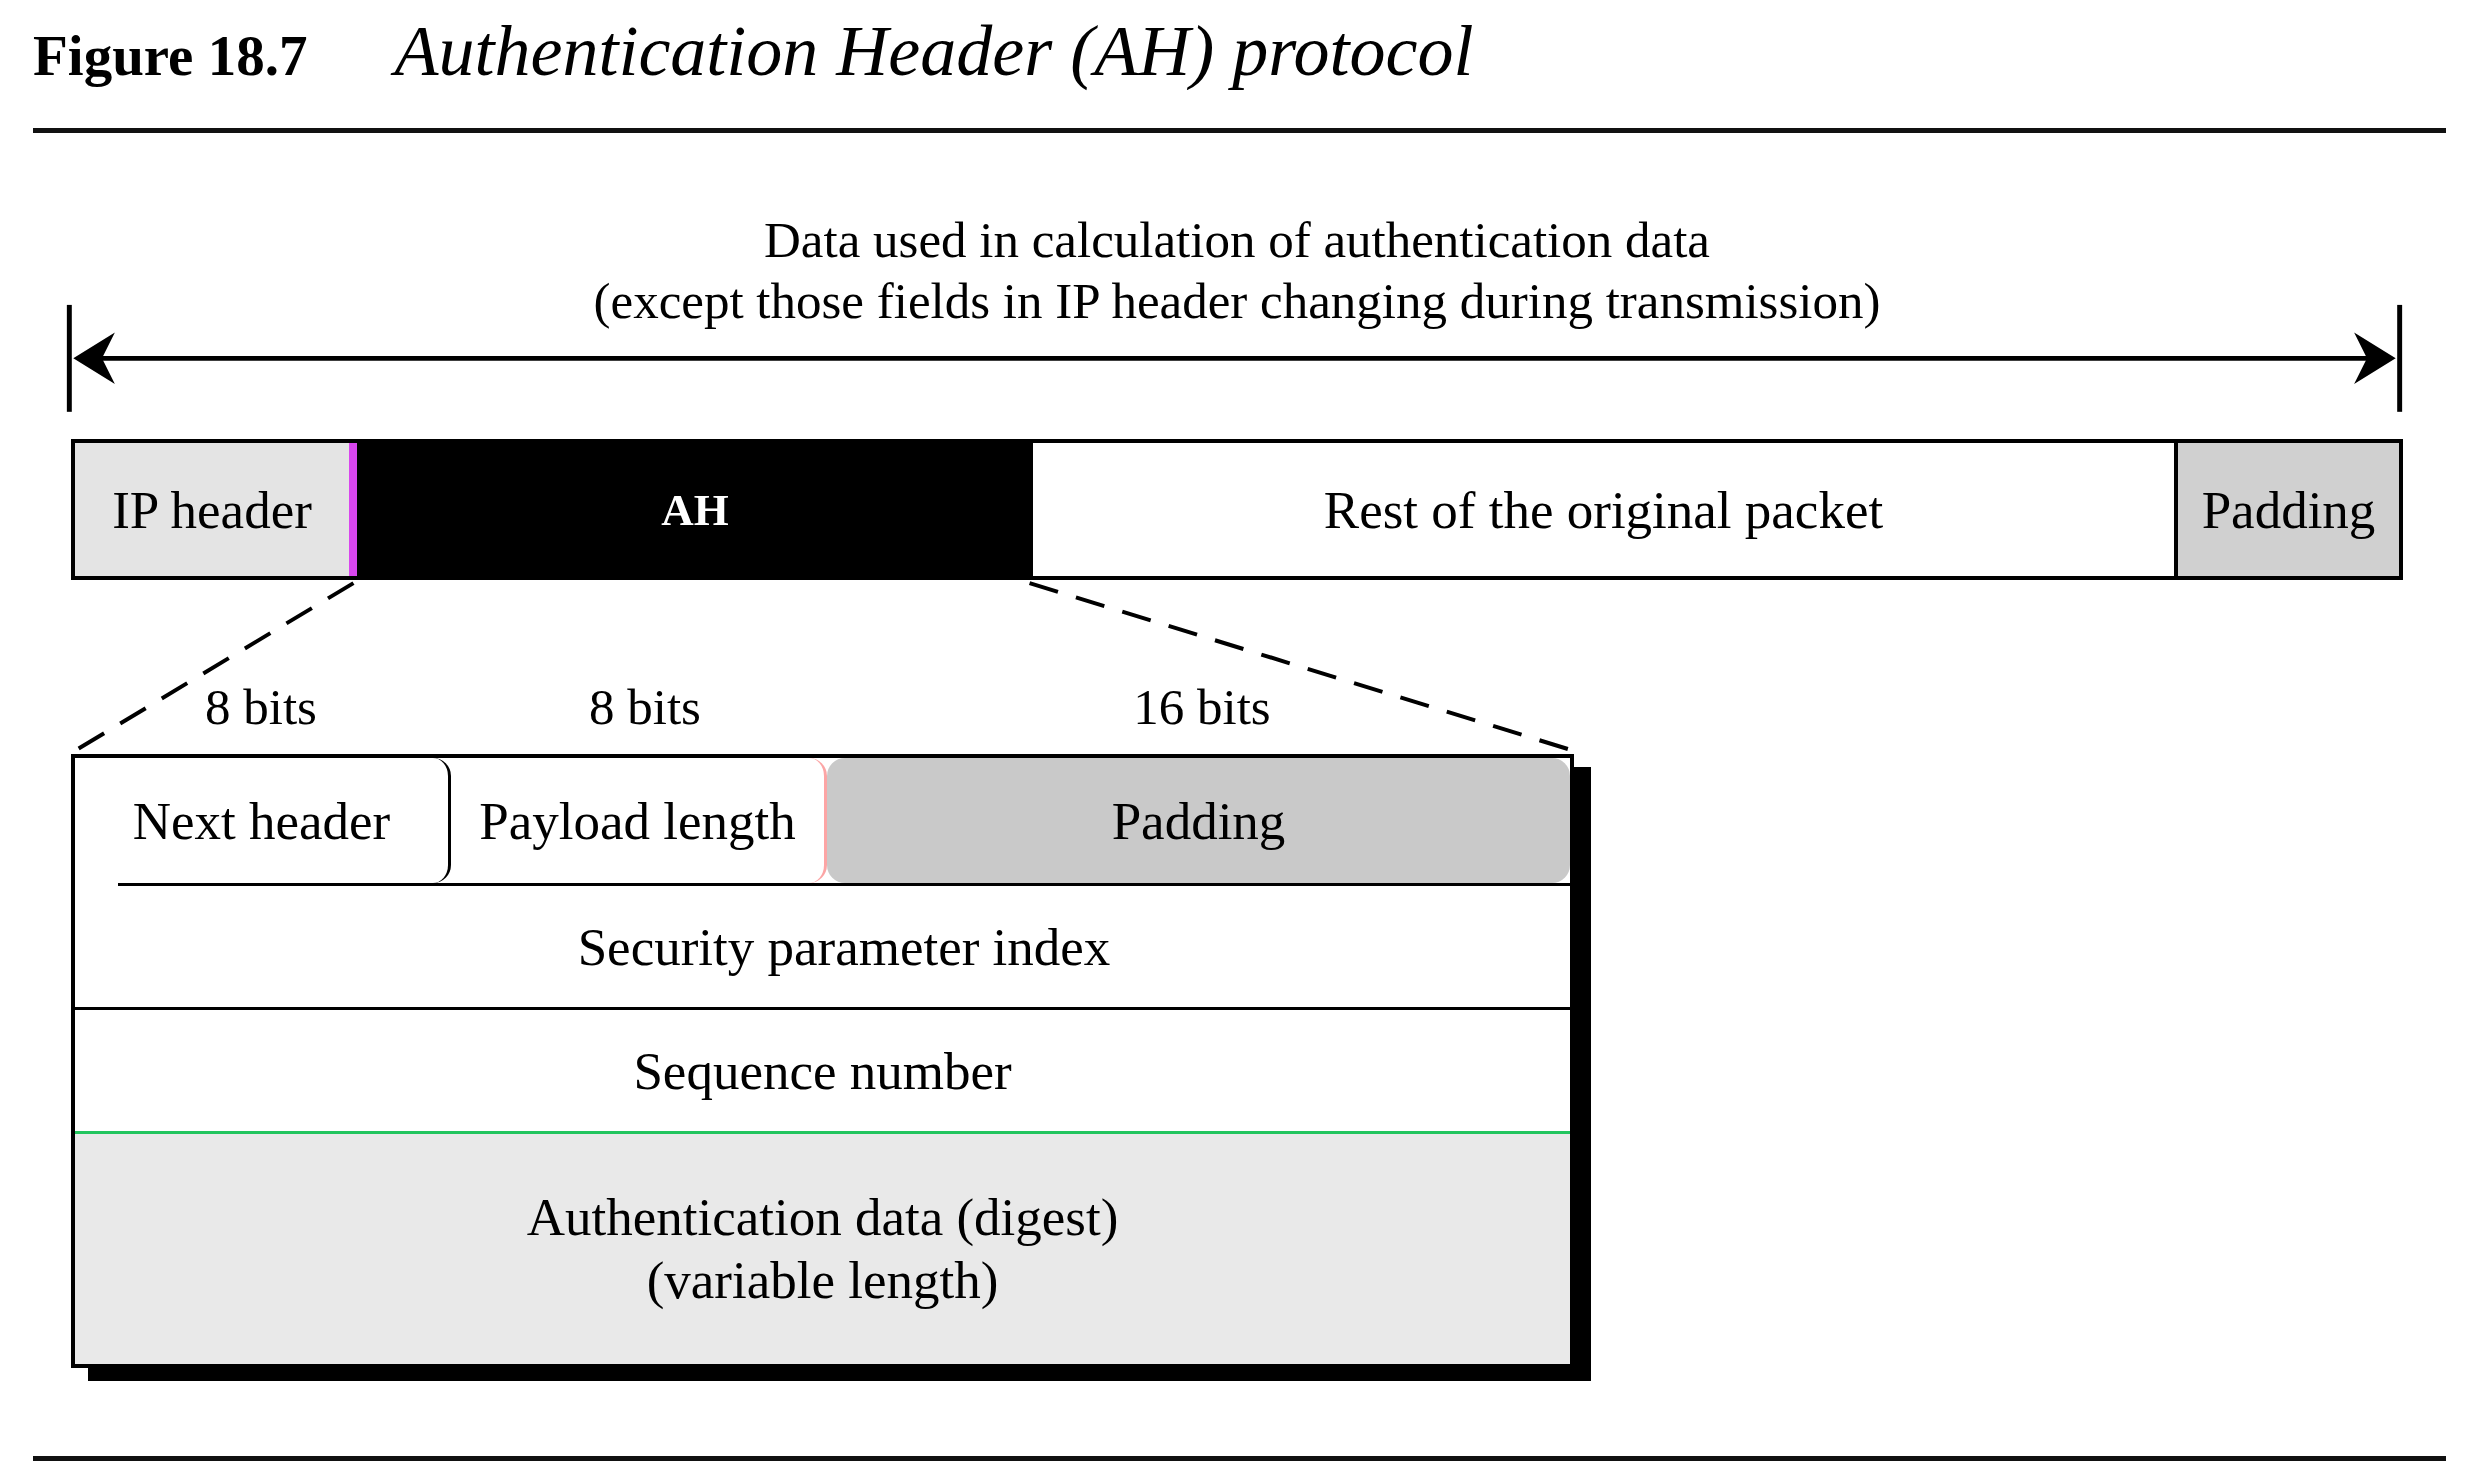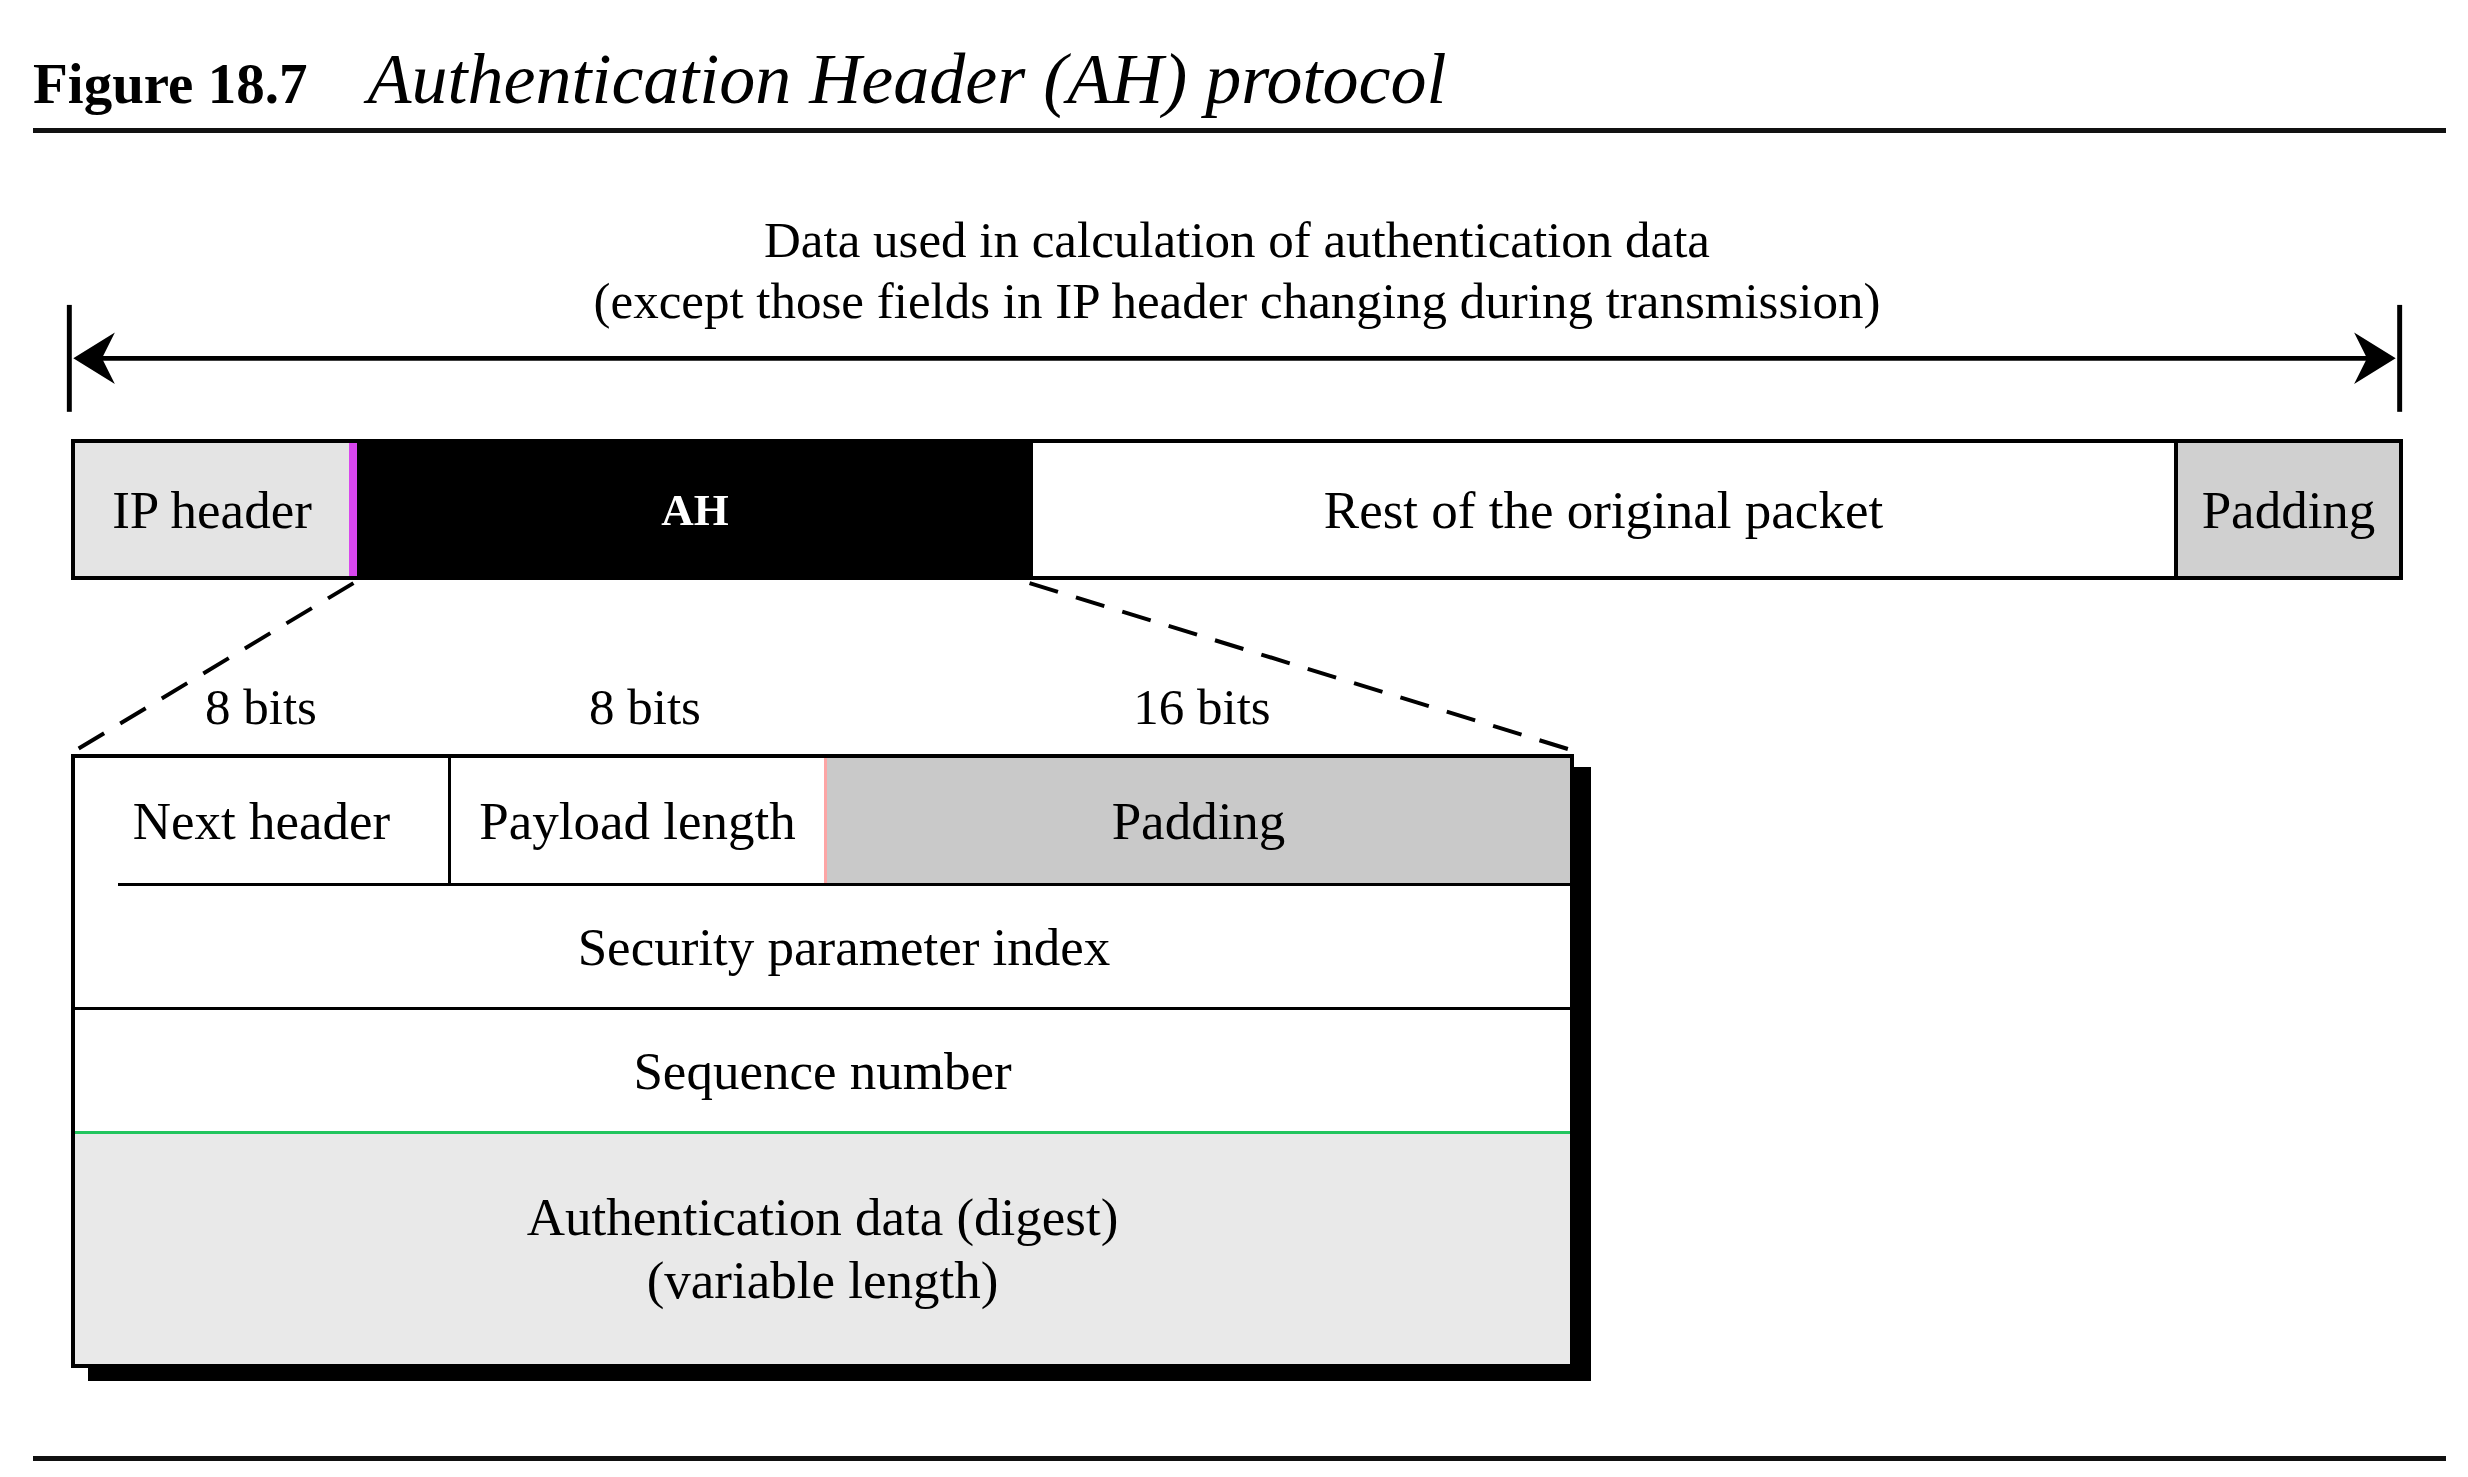--- a/index.html
+++ b/index.html
@@ -8,24 +8,24 @@
     width:2468px;
     height:1477px;
     background:#ffffff;
     font-family:"Liberation Serif", serif;
     color:#000000;
     overflow:hidden;
   }
   
   .title-block{
     position:absolute;
-    left:33px; top:38px;
+    left:33px; top:10px;
     display:flex;
     align-items:baseline;
-    gap:60px;
+    gap:87px;
     white-space:nowrap;
   }
   .fig-label{font-size:57px;font-weight:bold;}
   .fig-title{font-size:72px;font-style:italic;text-align:right;}
   .rule{
     position:absolute;
     left:33px;
     width:2413px;
     height:5px;
     background:#111111;
@@ -100,20 +100,21 @@
     text-align:center;
   }
   .ah-row1{height:125px;padding:0;}
   .ah-cell{
     box-sizing:border-box;
     height:100%;
     display:flex;
     align-items:center;
     justify-content:center;
     white-space:nowrap;
+    border-radius:18px;
   }
   .cell-next{width:376px;background:#ffffff;border-right:3px solid #000;}
   .cell-payload{width:376px;background:#ffffff;border-right:3px solid #fca5a5;}
   .cell-reserved{flex:1;background:#c9c9c9;}
   .ah-row2{height:124px;border-top:3px solid #000;background:#ffffff;margin-left:43px;}
   .ah-row3{height:124px;border-top:3px solid #000;background:#ffffff;}
   .ah-row4{
     height:233px;
     border-top:3px solid #22c55e;
     background:#e9e9e9;

